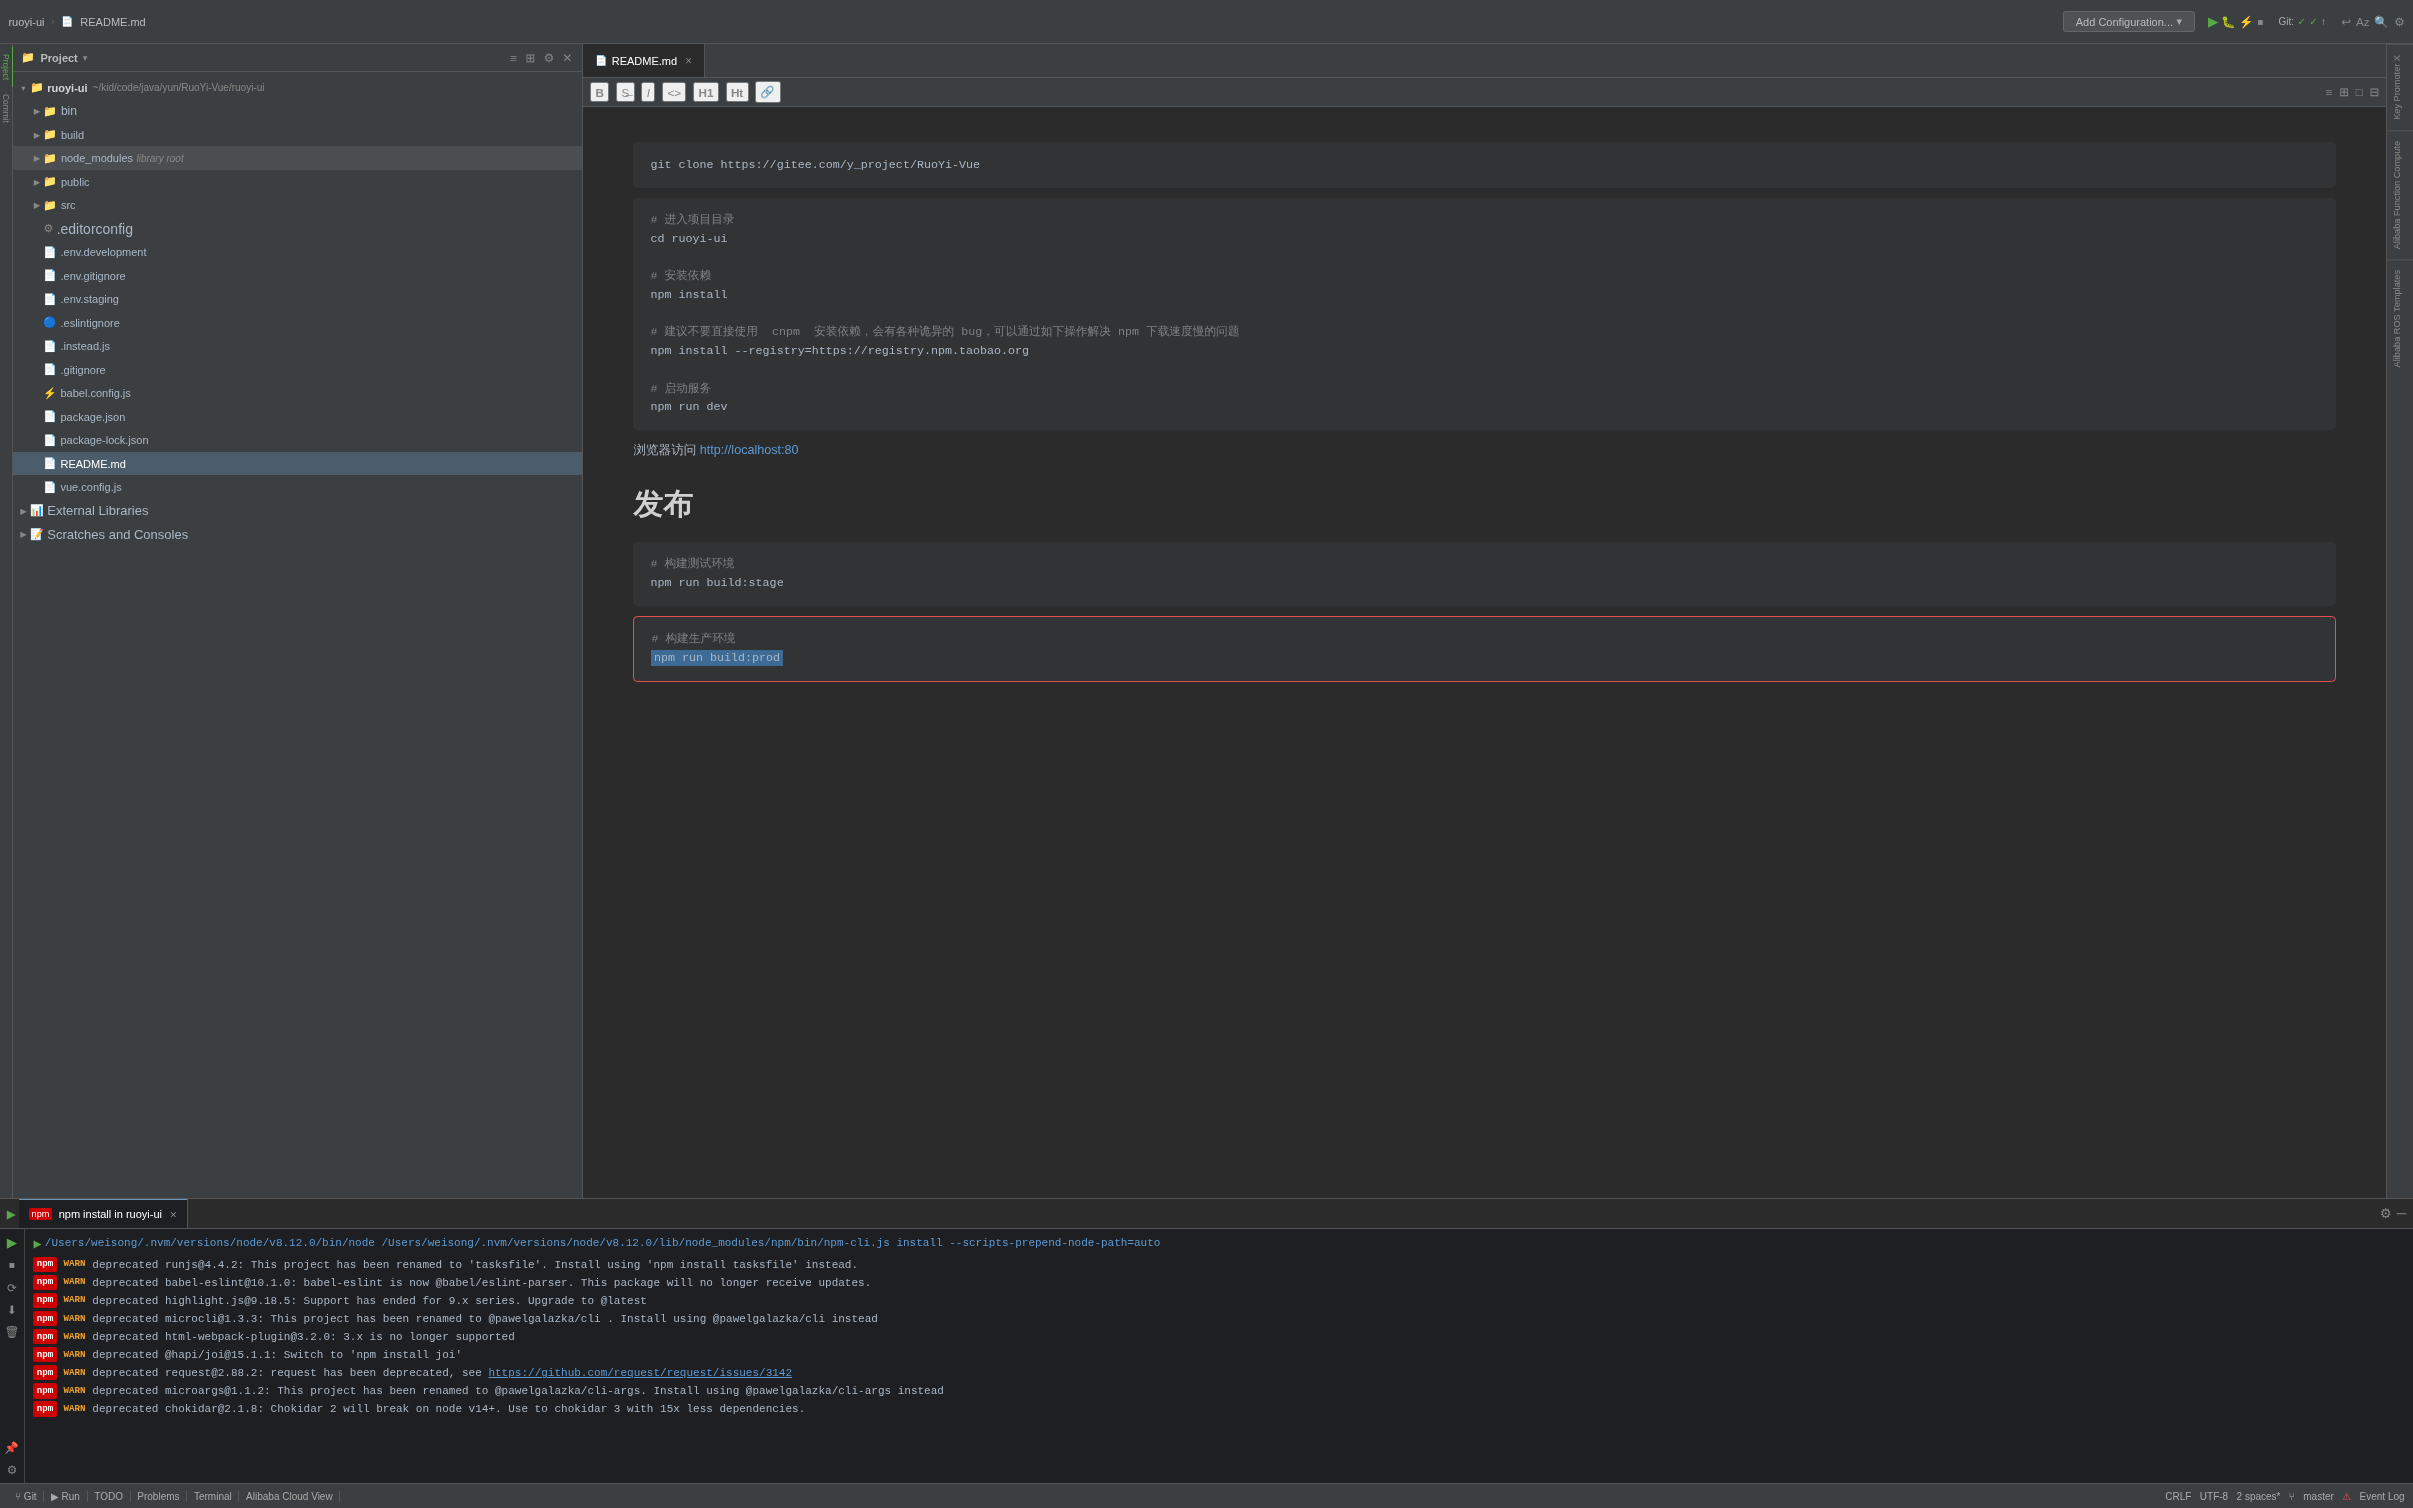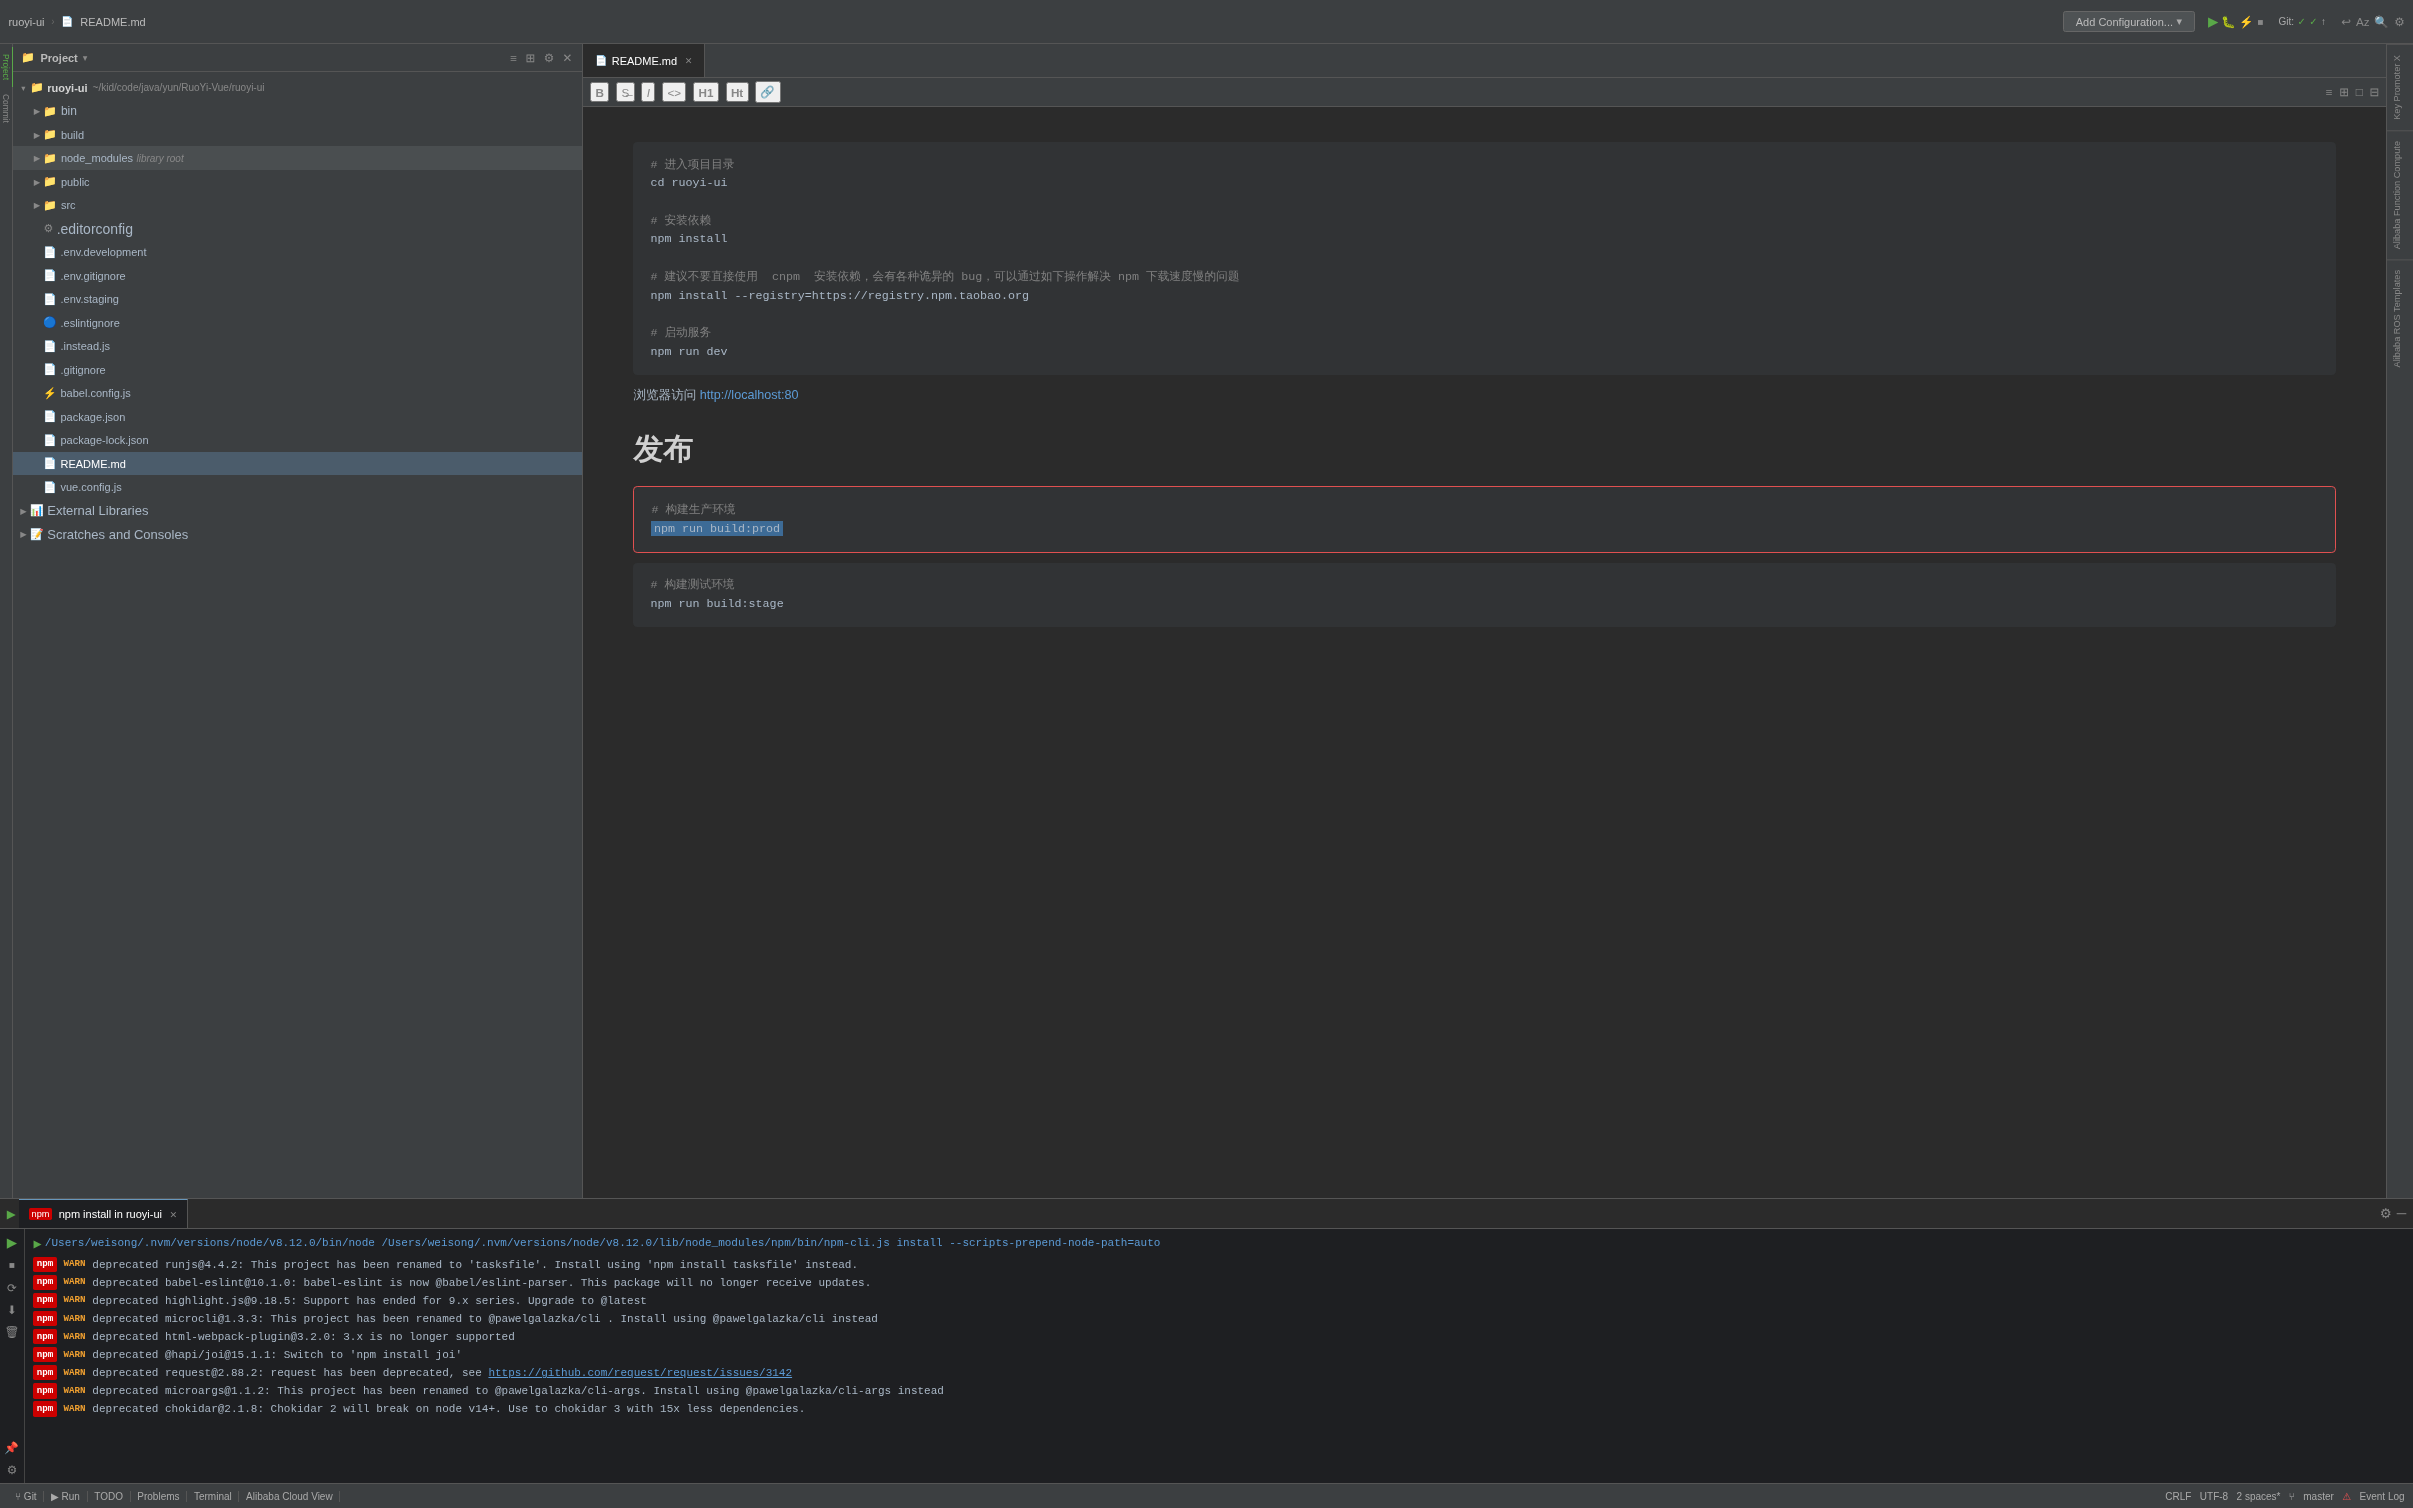--- a/index.html
+++ b/index.html
@@ -264,42 +264,43 @@
       <button class="md-tool-btn">🔗</button>
       <div class="right-tools">
         <span>≡</span>
         <span>⊞</span>
         <span>□</span>
         <span>⊟</span>
       </div>
     </div>
 
     <div id="md-content">
+  <pre style="background:#313335;padding:13.4px 17px;border-radius:4.2px;margin:10px 0;font-family:'Courier New',monospace;font-size:11.7px;color:#a9b7c6;">git clone https://gitee.com/y_project/RuoYi-Vue</pre>
 
   <pre style="background:#313335;padding:13.4px 17px;border-radius:4.2px;margin:10px 0;font-family:'Courier New',monospace;font-size:11.7px;color:#a9b7c6;"><span style="color:#808080;"># 进入项目目录</span>
 cd ruoyi-ui
 
 <span style="color:#808080;"># 安装依赖</span>
 npm install
 
 <span style="color:#808080;"># 建议不要直接使用  cnpm  安装依赖，会有各种诡异的 bug，可以通过如下操作解决 npm 下载速度慢的问题</span>
 npm install --registry=https://registry.npm.taobao.org
 
 <span style="color:#808080;"># 启动服务</span>
 npm run dev</pre>
 
   <p style="margin:10px 0;font-size:12.6px;">浏览器访问 <a href="#" style="color:#5c9bd6;text-decoration:none;">http://localhost:80</a></p>
 
   <h1 style="font-size:30px;color:#d0d0d0;margin:20px 0 13.4px;font-weight:bold;">发布</h1>
 
+  <pre style="background:#313335;padding:13.4px 17px;border-radius:4.2px;margin:10px 0;font-family:'Courier New',monospace;font-size:11.7px;color:#a9b7c6;"><span style="color:#808080;"># 构建测试环境</span>
+npm run build:stage</pre>
+
   <pre style="background:#313335;padding:13.4px 17px;border-radius:4.2px;margin:10px 0;font-family:'Courier New',monospace;font-size:11.7px;color:#a9b7c6;border:1.7px solid #e05050;"><span style="color:#808080;"># 构建生产环境</span>
 <span style="background:#3d6b96;padding:0.8px 2.5px;">npm run build:prod</span></pre>
-
-  <pre style="background:#313335;padding:13.4px 17px;border-radius:4.2px;margin:10px 0;font-family:'Courier New',monospace;font-size:11.7px;color:#a9b7c6;"><span style="color:#808080;"># 构建测试环境</span>
-npm run build:stage</pre>
 </div>
   </div>
 
   <div id="far-right" style="width:27px; background:#3c3f41; border-left:0.8px solid #555; display:flex; flex-direction:column;">
     <div class="far-right-label" style="writing-mode:vertical-rl;transform:rotate(180deg);font-size:9.2px;color:#888;padding:10px 5px;cursor:pointer;border-bottom:0.8px solid #555;">Key Promoter X</div>
     <div class="far-right-label" style="writing-mode:vertical-rl;transform:rotate(180deg);font-size:9.2px;color:#888;padding:10px 5px;cursor:pointer;border-bottom:0.8px solid #555;">Alibaba Function Compute</div>
     <div class="far-right-label" style="writing-mode:vertical-rl;transform:rotate(180deg);font-size:9.2px;color:#888;padding:10px 5px;cursor:pointer;border-bottom:0.8px solid #555;">Alibaba ROS Templates</div>
     <div style="flex:1;"></div>
     <div class="far-right-label" style="writing-mode:vertical-rl;transform:rotate(180deg);font-size:9.2px;color:#888;padding:10px 5px;cursor:pointer;">Word Book</div>
   </div>

